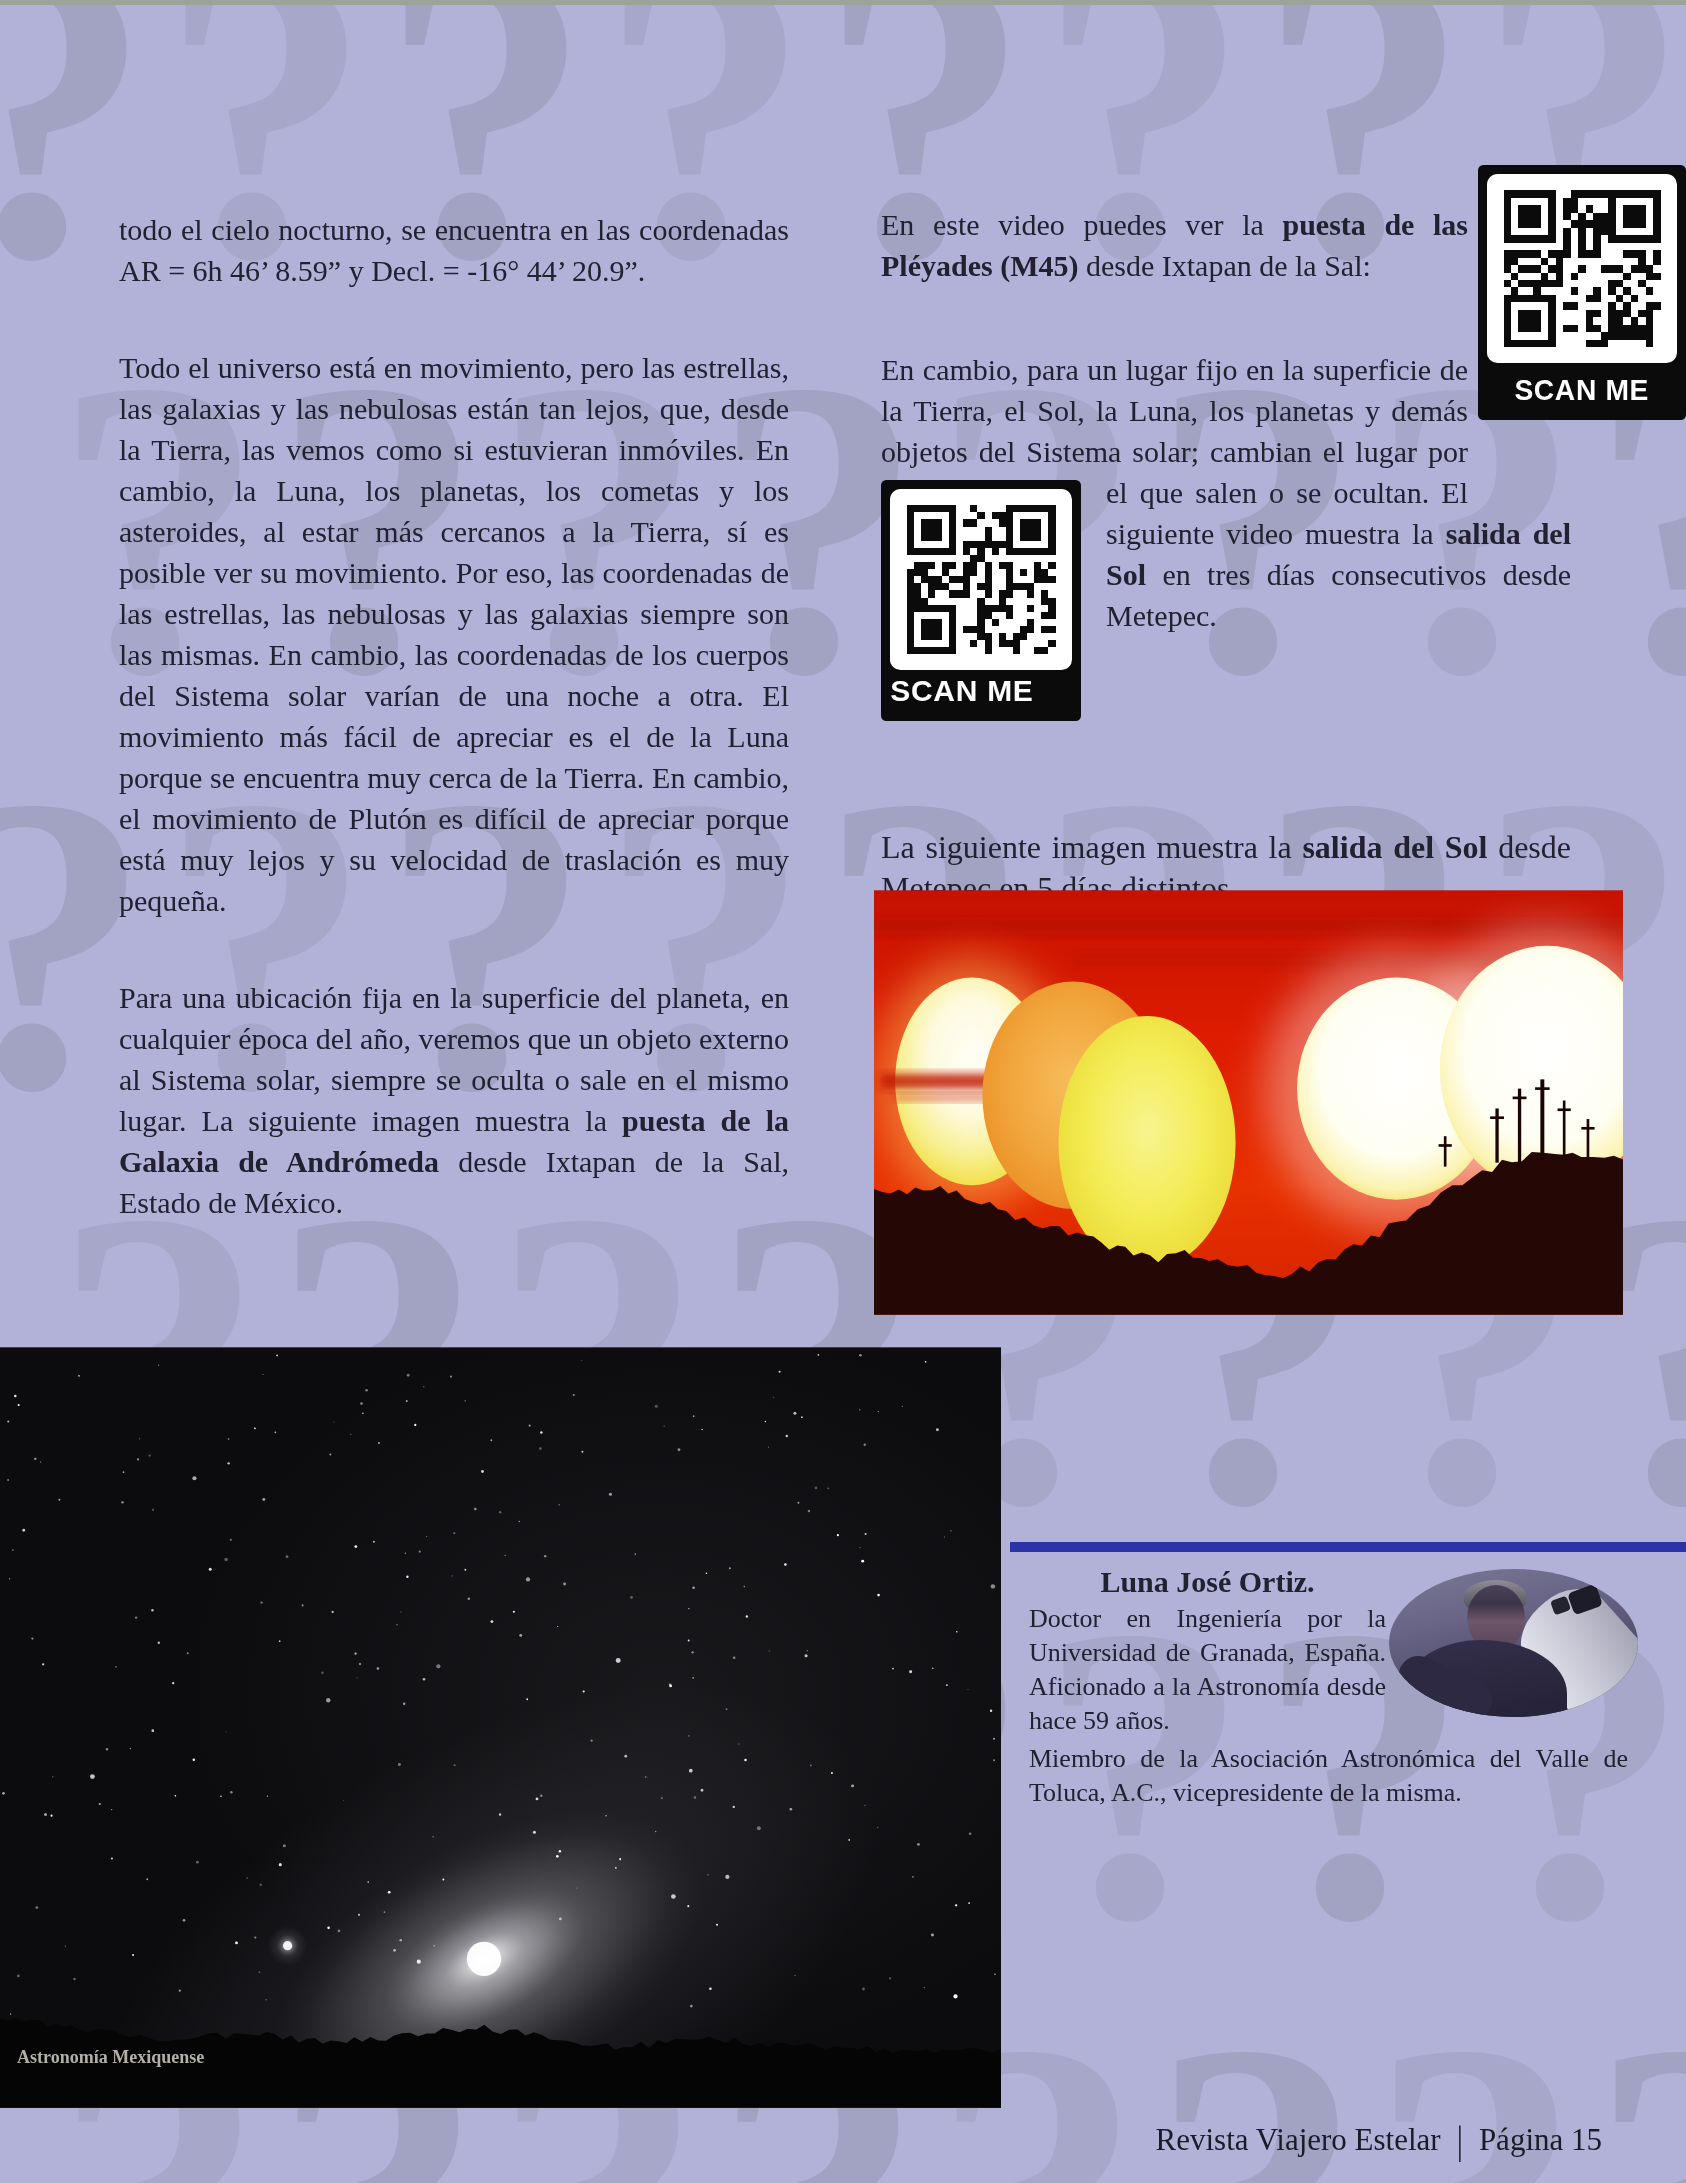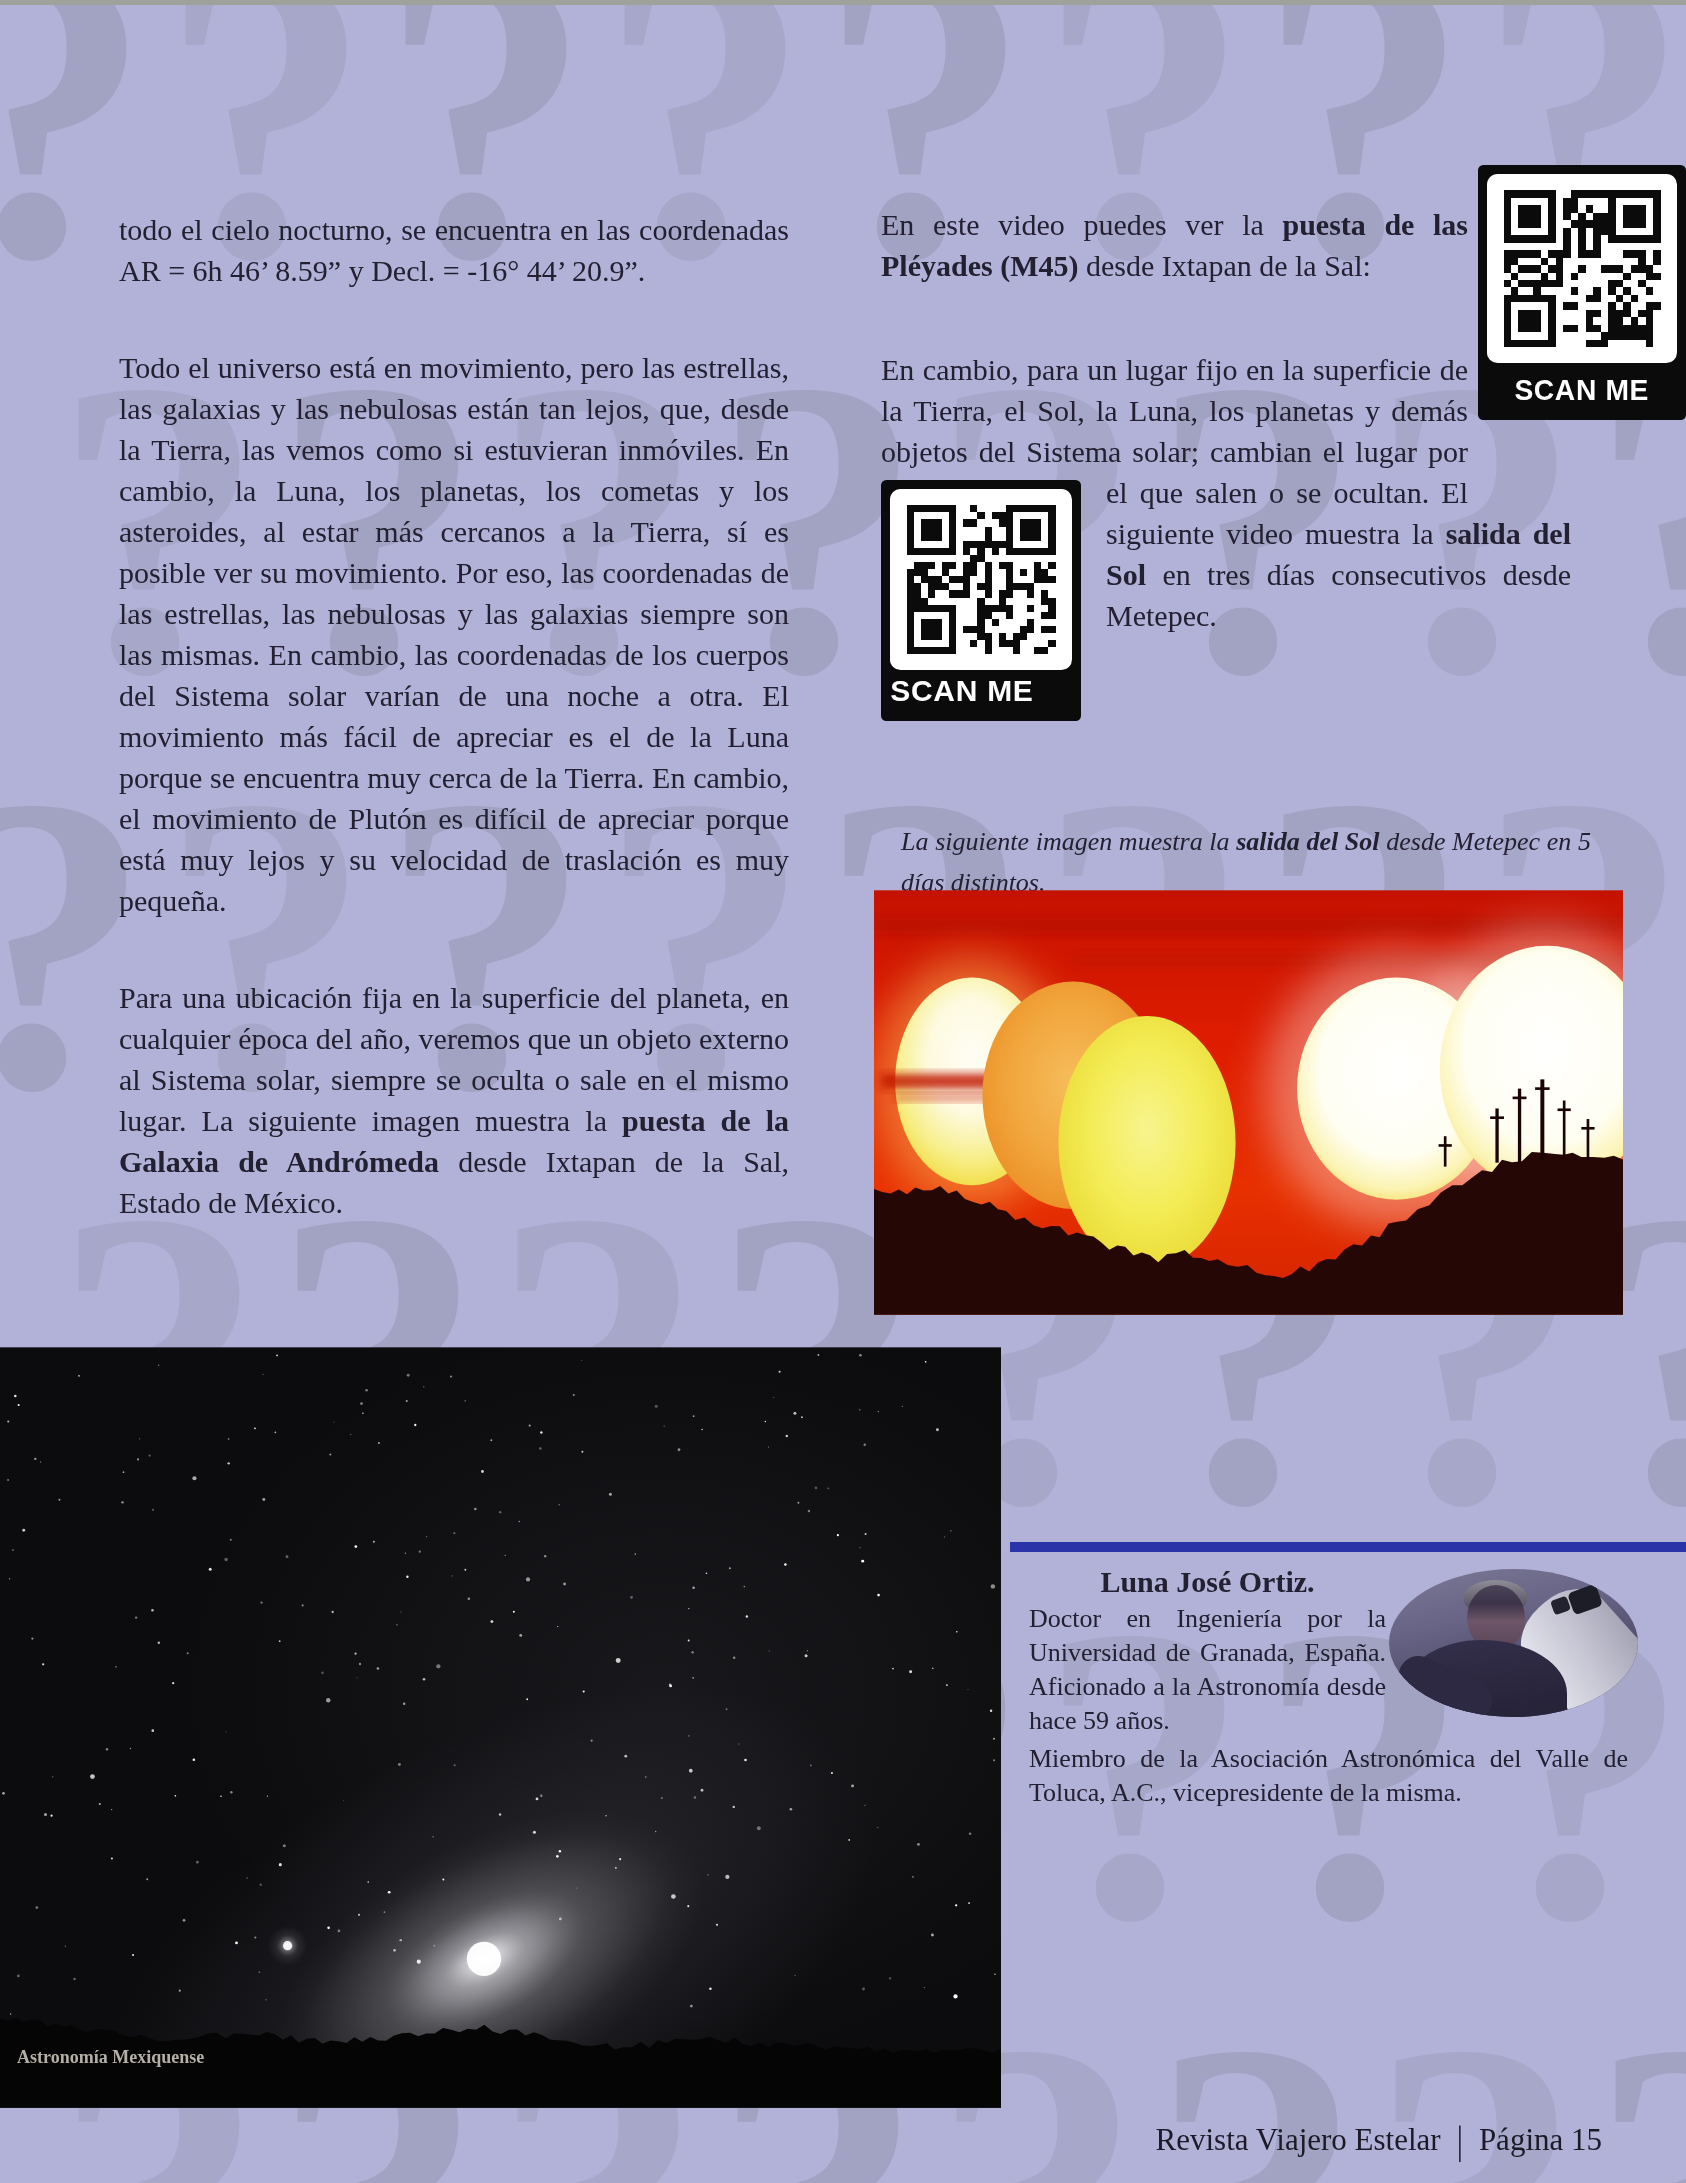--- a/index.html
+++ b/index.html
@@ -16,22 +16,22 @@
   .ftr .sep{display:inline-block;margin:0 16px;transform:scaleY(1.3);}
   
   .colL{position:absolute;left:103px;top:193px;width:702px;font-size:30px;line-height:41px;
         text-align:justify;z-index:2;}
   .colL p{margin:16px;}
   .colL p + p{margin-top:56px;}
   .colR{position:absolute;left:881px;top:204px;width:690px;font-size:30px;line-height:41px;
         text-align:justify;z-index:2;}
   .colR p{margin:0;}
   .colR .pr2{margin-top:63px;}
-  .pr3{position:absolute;left:901px;top:795px;width:690px;font-size:26px;line-height:41px;
-       text-align:justify;z-index:2;font-style:italic;}
+  .pr3{position:absolute;left:881px;top:795px;width:690px;font-size:32px;line-height:41px;
+       text-align:justify;z-index:2;}
   .sp-r{float:right;width:103px;height:271px;}
   b{font-weight:bold;}
   
   .qr-block{background:#0b0b0b;border-radius:5.3px;padding:9.3px;box-sizing:border-box;z-index:3;}
   .qr-abs{position:absolute;left:1478px;top:165px;width:208px;}
   .qr-float{float:left;width:200px;margin:8px 25px 4px 0;}
   .qr-white{background:#fff;border-radius:10.6px;display:flex;align-items:center;justify-content:center;}
   .qr-abs .qr-white{height:189px;}
   .qr-float .qr-white{height:181px;}
   .qr-matrix{display:grid;}

